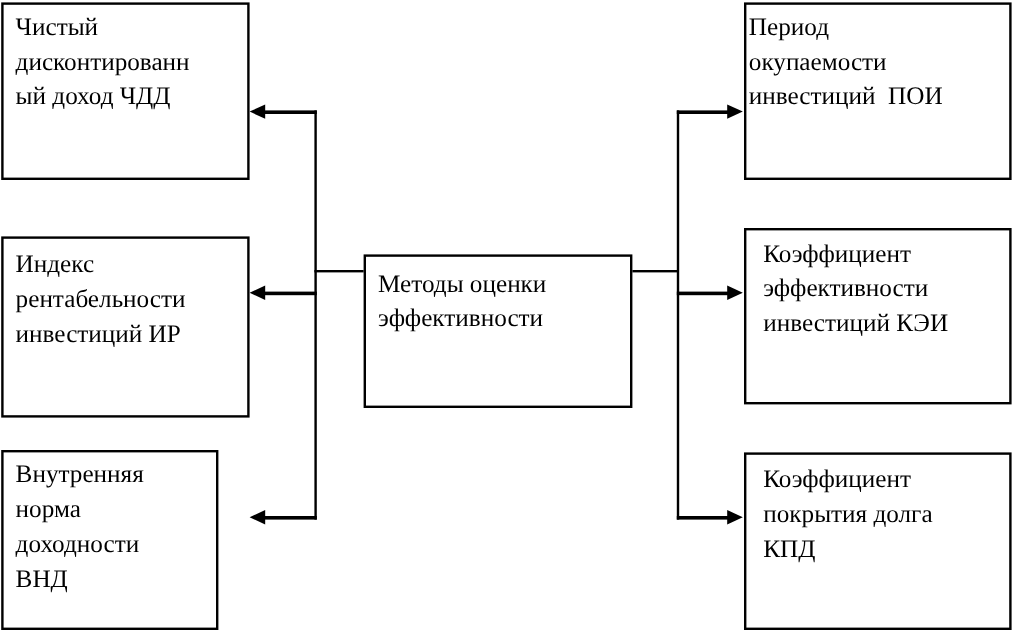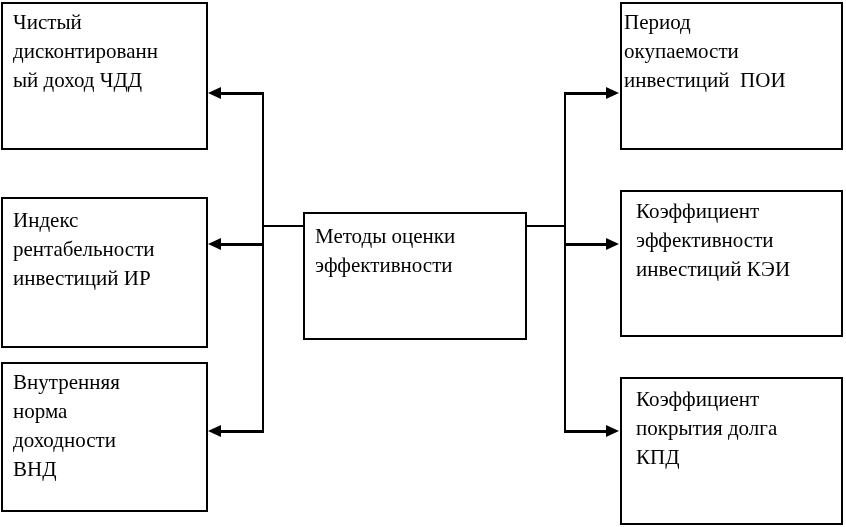--- a/index.html
+++ b/index.html
@@ -21,21 +21,21 @@
     border: 2px solid #000000;
     background: #ffffff;
     color: #000000;
     font-size: 21px;
     line-height: 29px;
     white-space: pre-wrap;
     padding: 4px 8px 4px 10px;
   }
   .box-l1 { left: 1px;   top: 2px;   width: 207px; height: 148px; }
   .box-l2 { left: 1px;   top: 197px; width: 207px; height: 151px; padding-top: 7px; }
-  .box-l3 { left: 1px;   top: 362px; width: 207px; height: 150px; }
+  .box-l3 { left: 1px;   top: 375px; width: 181px; height: 150px; }
   .box-c  { left: 303px; top: 172px; width: 224px; height: 128px; padding-top: 8px; margin-top: 40px; }
   .box-r1 { left: 620px; top: 2px;   width: 223px; height: 148px; padding-left: 2px; }
   .box-r2 { left: 620px; top: 190px; width: 223px; height: 147px; padding-left: 14px; padding-top: 5px; }
   .box-r3 { left: 620px; top: 377px; width: 223px; height: 148px; padding-left: 14px; padding-top: 6px; }
 
   .line {
     position: absolute;
     background: #000000;
   }
   .v-left  { left: 262px; top: 92px;  width: 2px;  height: 341px; }

